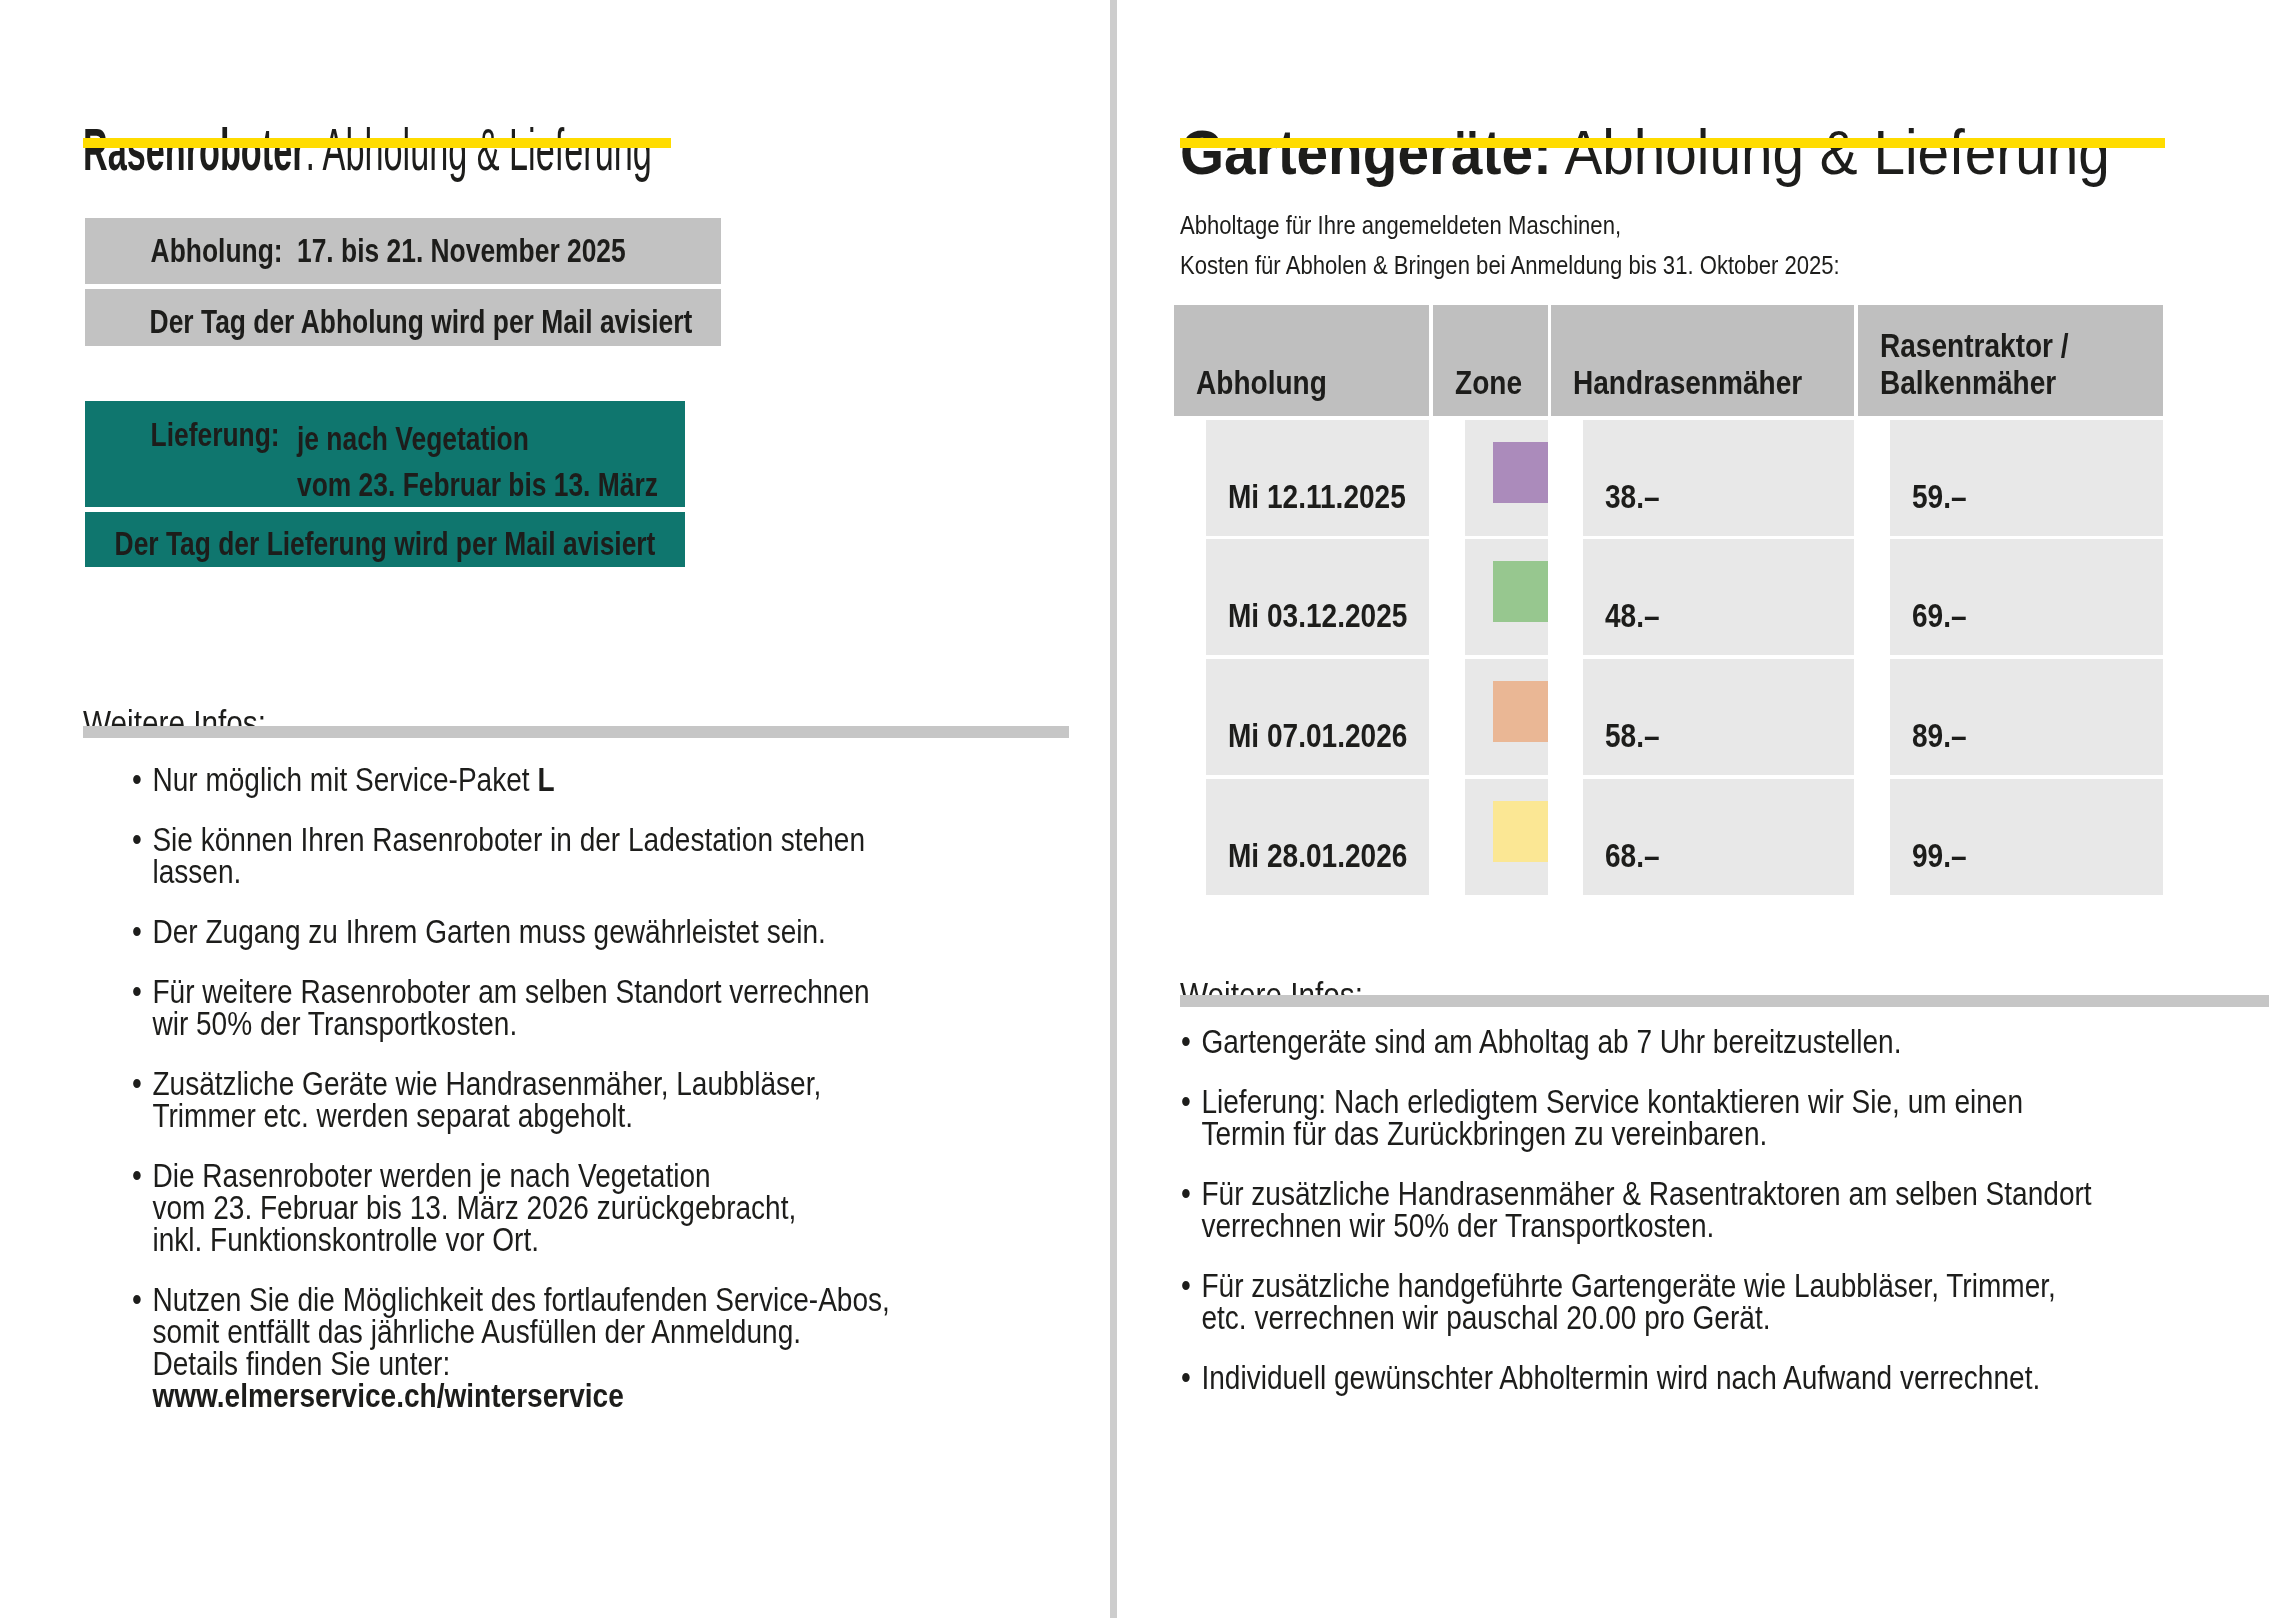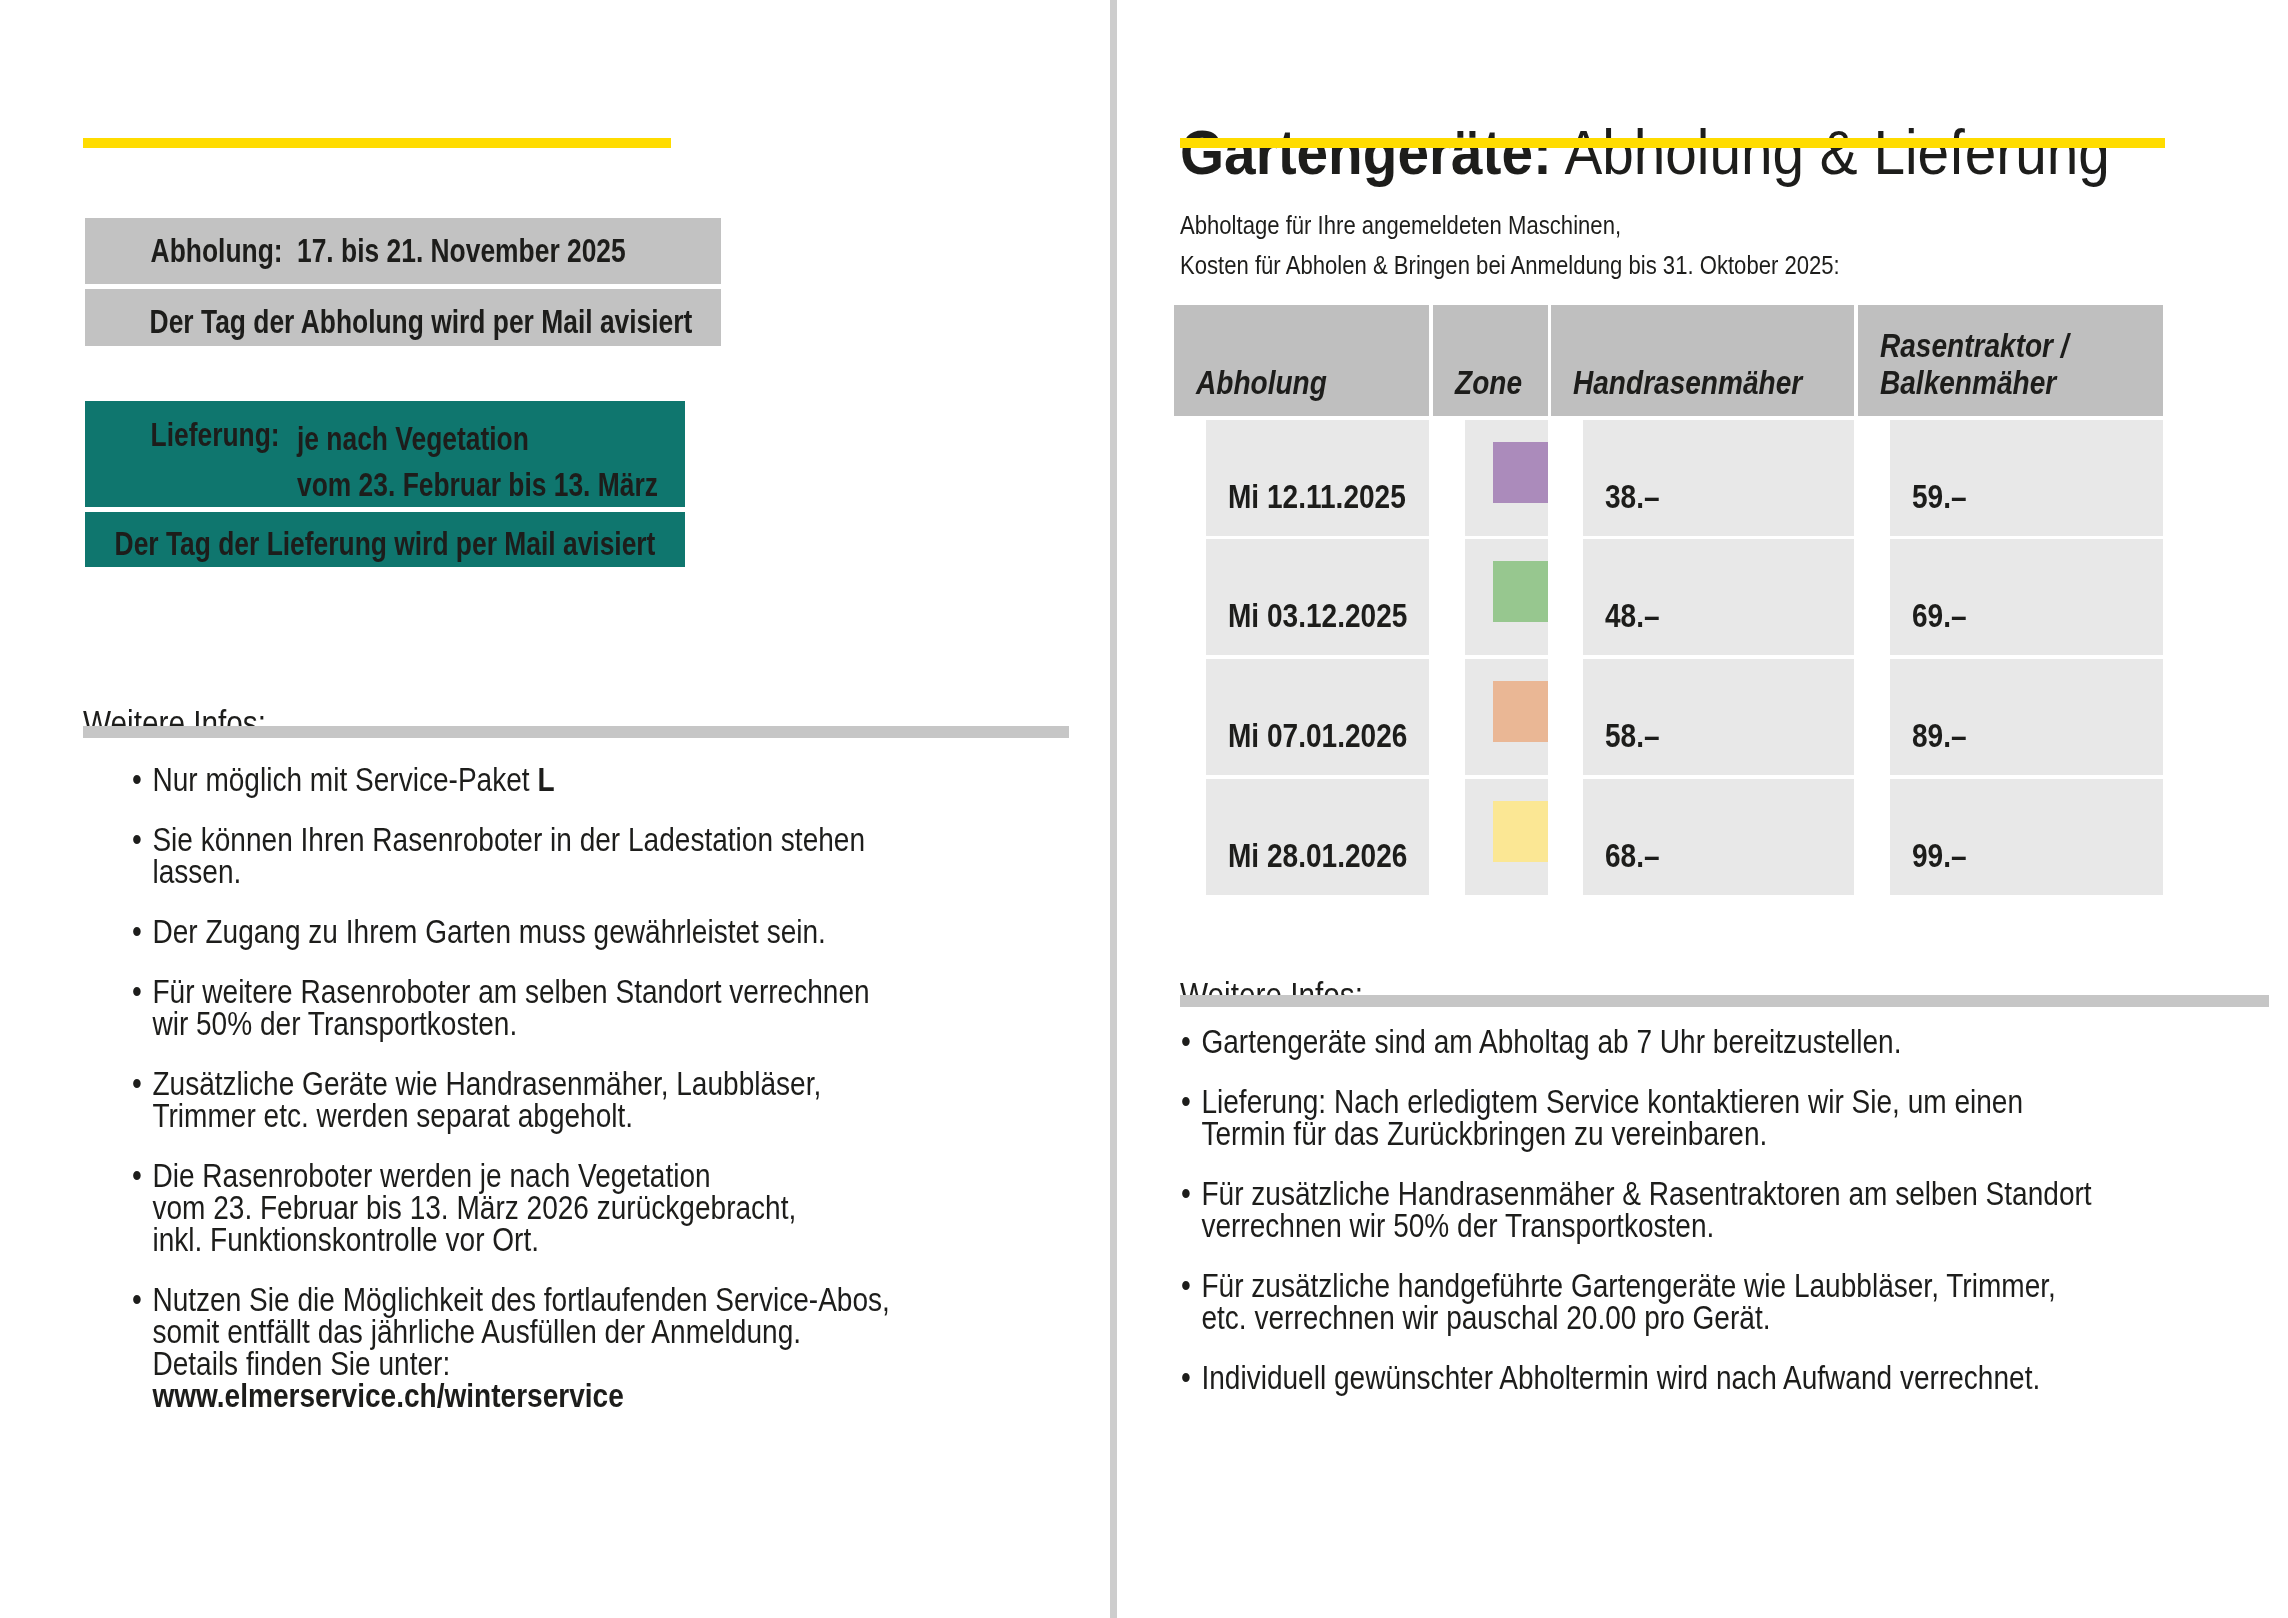--- a/index.html
+++ b/index.html
@@ -41,35 +41,36 @@
   .seg-b{font-weight:700;}
 
   
   .intro{position:absolute;left:1180px;top:205px;font-size:26px;line-height:40px;}
 
   
   .ztable{position:absolute;left:1174px;top:305px;width:990px;
           display:grid;grid-template-columns:255px 115px 303px 305px;
           grid-template-rows:111px 116px 116px 116px 116px;gap:3.7px;}
   .th{background:#bfbfbf;display:flex;align-items:flex-end;padding:0 0 14.8px 22px;box-sizing:border-box;
-      font-size:33px;font-weight:700;line-height:37px;font-style:italic;}
+      font-size:33px;font-weight:700;line-height:37px;}
   .td{background:#e8e8e8;display:flex;align-items:flex-end;padding:0 0 20px 22px;box-sizing:border-box;
       font-size:33px;font-weight:700;margin-left:32px;}
   .td-zone{align-items:center;padding:0 0 0 28px;}
   .swatch{width:57px;height:61px;margin-top:-11px;}
 
   .footer{position:absolute;left:1180px;top:1575px;width:1089px;text-align:right;font-size:31px;}
 </style>
 </head>
 <body>
 
 <div class="page">
 
   <div class="divider"></div>
 
+  <h1 class="title t-left"><span class="cx58"><span class="b">Rasenroboter</span><span>: Abholung &amp; Lieferung</span></span></h1>
   <div class="yellow-rule yr-left" style="background: rgb(255, 220, 0);"></div>
 
   <div class="box box-dark" style="top:218px;height:66px;">
     <div class="box-inner">
       <span class="box-label" style="top:50%;transform:translateY(-50%);">Abholung:</span>
       <span class="box-val" style="top:50%;transform:translateY(-50%);">17. bis 21. November 2025</span>
     </div>
   </div>
   <div class="box box-dark" style="top:289px;height:57px;line-height:66px;">
     <span class="box-note">Der Tag der Abholung wird per Mail avisiert</span>

